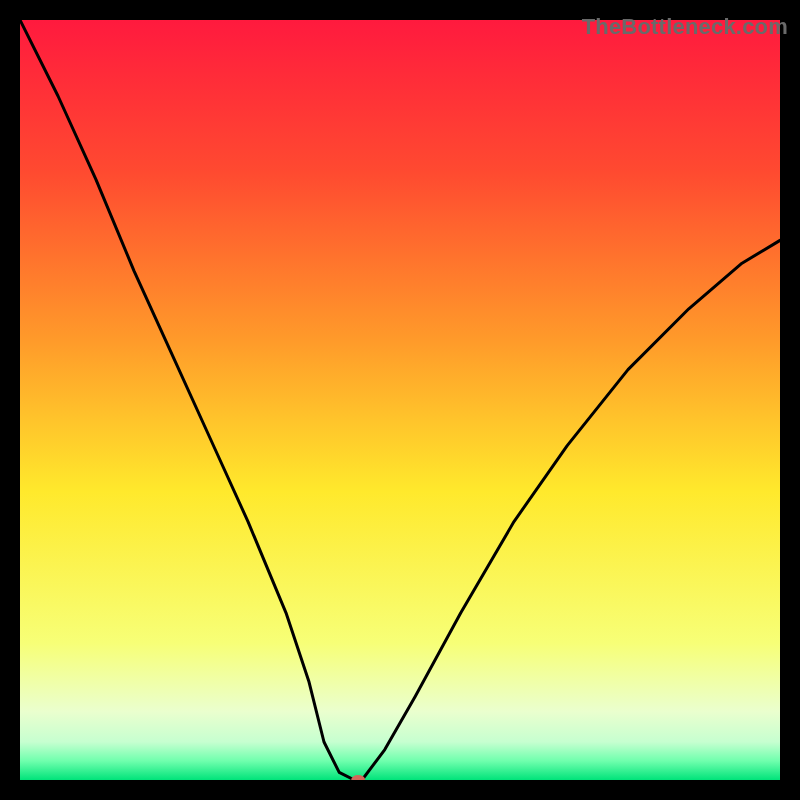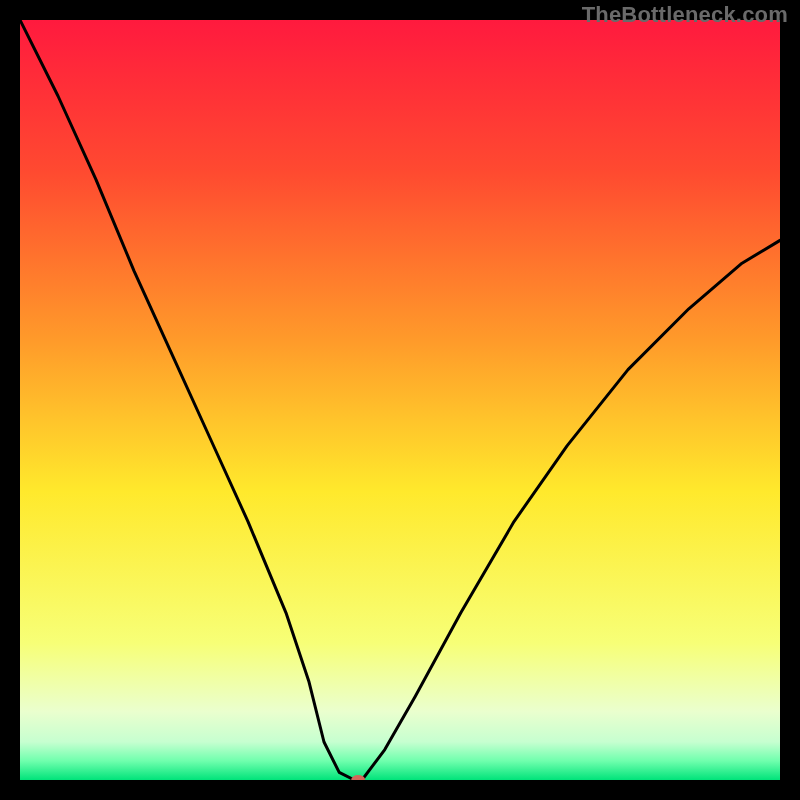--- a/index.html
+++ b/index.html
@@ -12,21 +12,21 @@
     overflow: hidden;
   }
   .frame {
     position: relative;
     width: 800px;
     height: 800px;
     background: #000;
   }
   .watermark {
     position: absolute;
-    top: 2px;
+    top: 14px;
     right: 12px;
     color: #6a6a6a;
     font-size: 22px;
     font-weight: bold;
     letter-spacing: 0.2px;
     z-index: 10;
   }
   .plot {
     position: absolute;
     left: 20px;

